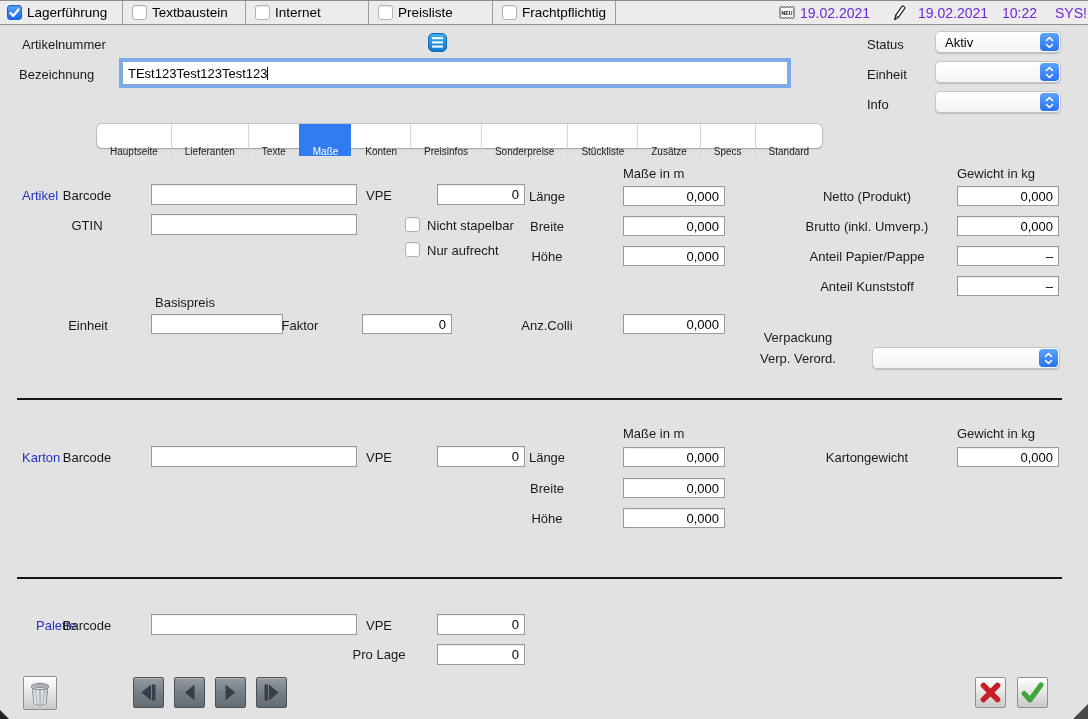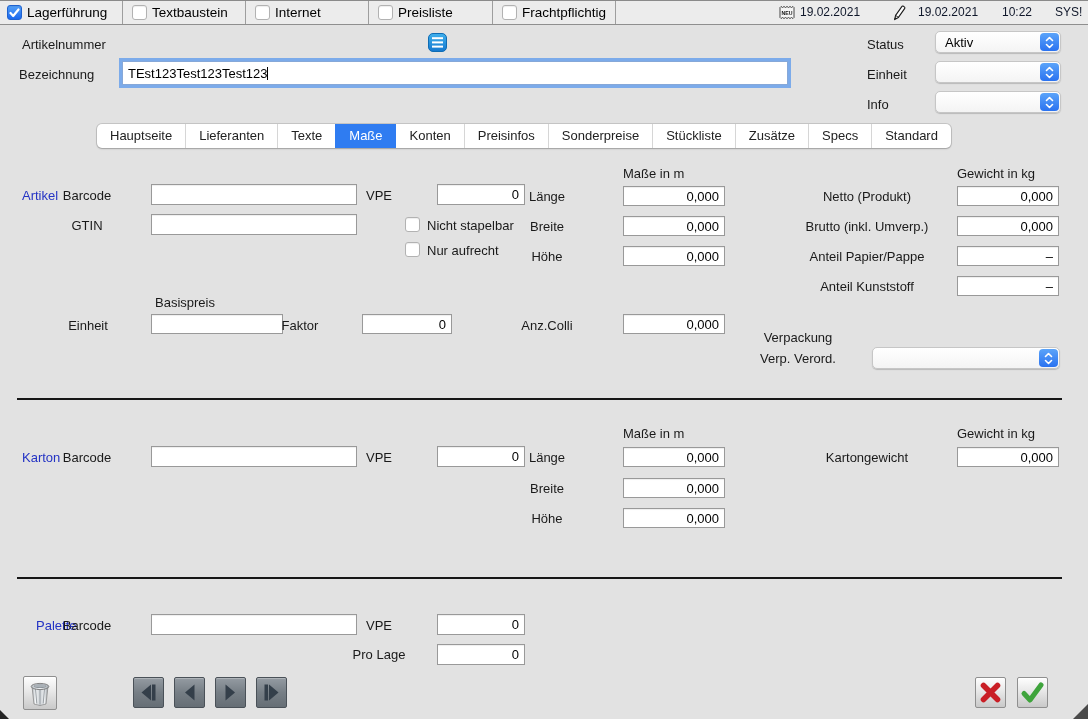--- a/index.html
+++ b/index.html
@@ -8,35 +8,35 @@
 .app{position:relative;width:1088px;height:719px;background:#e2e2e2;}
 .abs{position:absolute;}
 
 .topbar{position:absolute;left:0;top:0;width:1088px;height:25px;background:#ececec;border-top:1px solid #8a8a8a;border-bottom:1px solid #8f8f8f;}
 .cbcell{position:absolute;top:0;height:23px;border-right:1px solid #9e9e9e;}
 .checkbox{position:absolute;width:15px;height:15px;top:4px;border-radius:3px;background:#fff;border:1px solid #b2b2b2;box-shadow:inset 0 1px 1px rgba(0,0,0,.07);}
 .checkbox svg{display:none;}
 .checkbox.checked{background:linear-gradient(#55a1f8,#1a68ee);border-color:#1f62d0;}
 .checkbox.checked svg{display:block;margin:2px auto 0;}
 .cbl{position:absolute;top:4px;font-size:13.5px;color:#000;white-space:nowrap;}
-.tdate{position:absolute;top:4px;font-size:12px;color:#0f172a;white-space:nowrap;}
+.tdate{position:absolute;top:4px;font-size:14px;color:#6d28d9;white-space:nowrap;}
 
 .lbl{position:absolute;font-size:13px;color:#1a1a1a;white-space:nowrap;}
 .lbl.r{text-align:center;}
 .tfield{position:absolute;background:#fff;border:1px solid #999;box-shadow:inset 0 1px 1px rgba(0,0,0,.07);font-size:13px;color:#000;padding:2px 5px;white-space:nowrap;overflow:hidden;}
 .tfield.num{text-align:right;}
 .bluelabel{position:absolute;color:#2433c4;font-size:13px;}
 .hdr{position:absolute;font-size:13px;color:#1a1a1a;white-space:nowrap;}
 
 .popup{position:absolute;background:linear-gradient(#ffffff,#f4f4f4);border:1px solid #c6c6c6;border-radius:5px;box-shadow:0 1px 1px rgba(0,0,0,.18);font-size:13px;color:#000;}
 .popup .val{position:absolute;left:9px;top:3px;white-space:nowrap;}
 .popup .cap{position:absolute;right:1px;top:1px;bottom:1px;width:19px;border-radius:4px;background:linear-gradient(#5ba4f9,#2a72f0);display:flex;align-items:center;justify-content:center;}
 
 .tabbar{position:absolute;left:97px;top:124px;height:24px;display:flex;background:#fff;border-radius:5px;box-shadow:0 0 0 1px rgba(0,0,0,.12),0 1px 2px rgba(0,0,0,.2);}
-.tab{line-height:24px;padding:0 13px;font-size:13px;color:#222;white-space:nowrap;}
+.tab{line-height:24px;padding:16px 13px;font-size:10px;color:#222;white-space:nowrap;}
 .tab + .tab{border-left:1px solid #d6d6d6;}
 .tab.active{background:#2f7cf1;color:#fff;border-left-color:transparent;}
 .tab.active + .tab{border-left-color:transparent;}
 .tab:first-child{border-radius:5px 0 0 5px;}
 .tab:last-child{border-radius:0 5px 5px 0;}
 
 .fcb{position:absolute;width:15px;height:15px;border-radius:3px;background:#fff;border:1px solid #b2b2b2;box-shadow:inset 0 1px 1px rgba(0,0,0,.07);}
 
 .sectline{position:absolute;left:17px;width:1045px;height:2px;background:#161616;}
 

